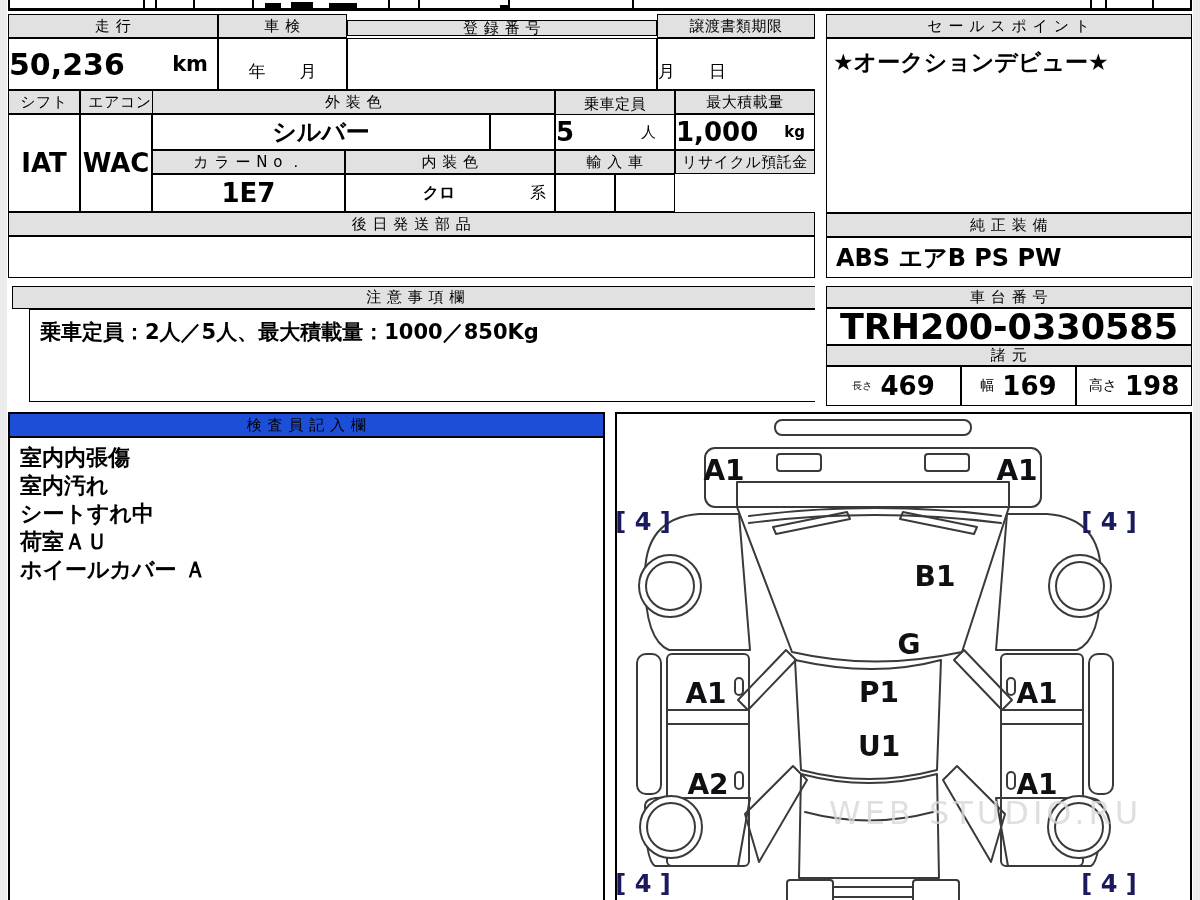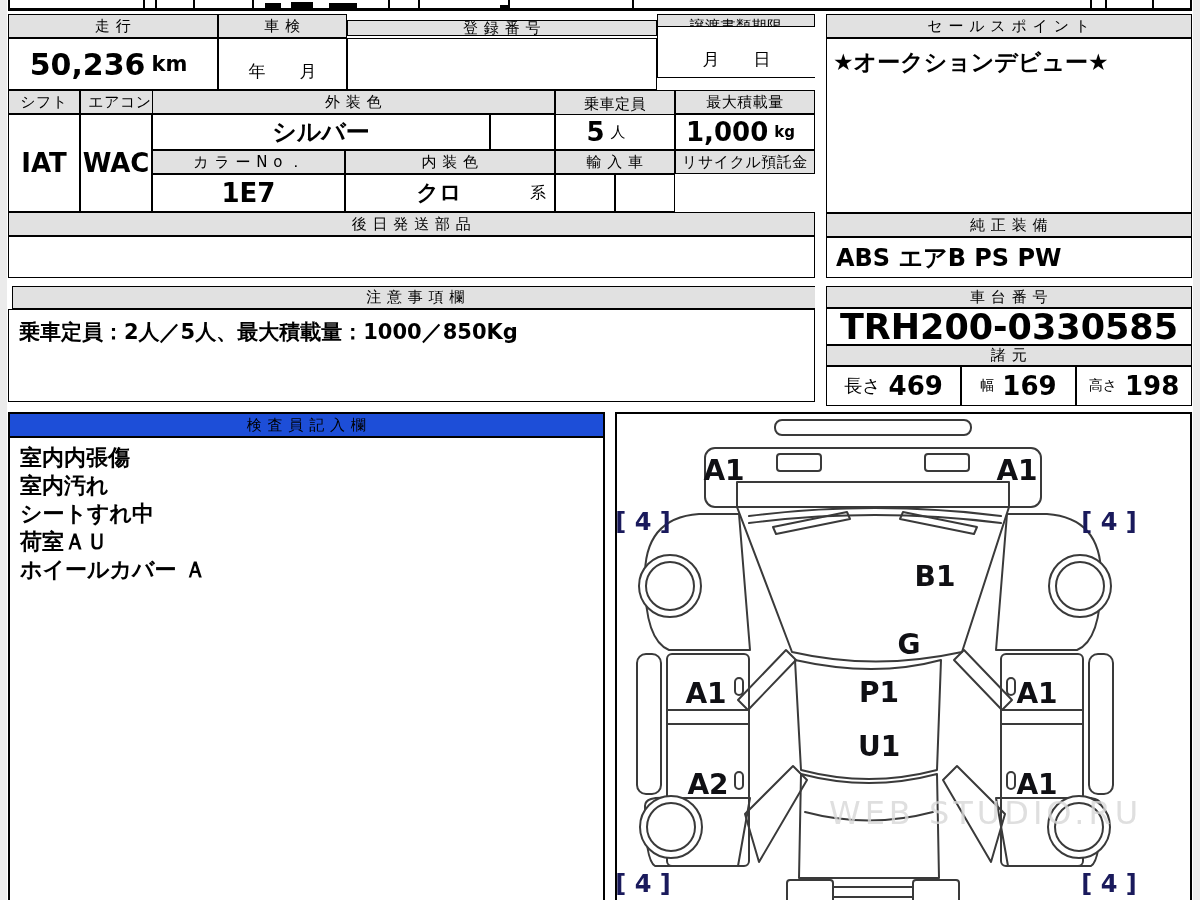--- a/index.html
+++ b/index.html
@@ -7,30 +7,30 @@
     width:1200px;height:900px;position:relative;overflow:hidden;
     background:#ffffff;color:#000;
     font-family:"DejaVu Sans","Liberation Sans",sans-serif;
   }
   .edge{position:absolute;top:0;height:900px;background:#ebebeb;}
   .box{position:absolute;box-sizing:border-box;border:2px solid #000;background:#fff;overflow:hidden;}
   .c{position:absolute;box-sizing:border-box;border:1px solid #000;background:#fff;
      display:flex;align-items:center;justify-content:center;white-space:nowrap;font-size:15px;}
   .h{background:#e1e1e1;font-weight:400;letter-spacing:.5px;}
   .v{font-weight:700;}
-  .right{justify-content:center;}
+  .right{justify-content:space-between;}
   .left{justify-content:flex-start;}
   .bot{align-items:flex-end;}
   .fs30{font-size:30px;}
   .fs29{font-size:35px;}
   .fs26{font-size:26px;}
   .fs24{font-size:24px;}
   .fs23{font-size:23px;}
-  .fs22{font-size:22px;}
-  .fs21{font-size:21px;}
+  .fs22{font-size:16px;}
+  .fs21{font-size:21px;margin-left:21px;}
   .fs17{font-size:17px;}
   .u{font-size:15px;font-weight:700;margin-left:6px;}
   .suf{font-size:16px;font-weight:400;margin-left:6px;}
   .pad-r{padding-right:9px;}
   .pad-l{padding-left:9px;}
   .pad-b{padding-bottom:6px;}
   
   #topstrip{position:absolute;left:8px;top:0;width:1184px;height:11px;box-sizing:border-box;
     border-bottom:3px solid #000;border-left:2px solid #000;border-right:2px solid #000;background:#fff;}
   #topstrip .d{position:absolute;top:0;width:2px;height:100%;background:#000;}
@@ -71,21 +71,21 @@
   <div class="c h" style="left:210px;top:0;width:129px;height:24px">車 検</div>
   <div class="c h" style="left:339px;top:6px;width:310px;height:16px">登 録 番 号</div>
   <div class="c h" style="left:649px;top:0;width:158px;height:24px">譲渡書類期限</div>
 
   <div class="c v right pad-r" style="left:0;top:24px;width:210px;height:52px">
     <span class="fs30">50,236</span>
     <span class="u" style="font-size:21px">km</span>
   </div>
   <div class="c fs17 bot pad-b" style="left:210px;top:24px;width:129px;height:52px">年　　月</div>
   <div class="c" style="left:339px;top:24px;width:310px;height:52px"></div>
-  <div class="c fs17 bot right pad-r pad-b" style="left:649px;top:12px;width:168px;height:52px">月　　日</div>
+  <div class="c fs17 bot right pad-r pad-b" style="left:649px;top:24px;width:168px;height:52px">月　　日</div>
 
   <div class="c h" style="left:0;top:76px;width:72px;height:24px">シフト</div>
   <div class="c h" style="left:72px;top:76px;width:80px;height:24px">エアコン</div>
   <div class="c h" style="left:144px;top:76px;width:403px;height:24px">外 装 色</div>
   <div class="c h" style="left:547px;top:76px;width:120px;height:28px">乗車定員</div>
   <div class="c h" style="left:667px;top:76px;width:140px;height:24px">最大積載量</div>
 
   <div class="c v fs26" style="left:0;top:100px;width:72px;height:98px">IAT</div>
   <div class="c v fs26" style="left:72px;top:100px;width:72px;height:98px">WAC</div>
 
@@ -128,21 +128,21 @@
 <div class="box" style="left:8px;top:286px;width:807px;height:116px;border:none;">
   <div class="c h" style="left:4px;top:0;width:807px;height:23px">注 意 事 項 欄</div>
   <div class="c v left fs21" style="left:0;top:23px;width:807px;height:93px;align-items:flex-start;padding:8px 10px">乗車定員：2人／5人、最大積載量：1000／850Kg</div>
 </div>
 
 <div class="box" style="left:826px;top:286px;width:366px;height:120px;border:none;">
   <div class="c h" style="left:0;top:0;width:366px;height:22px">車 台 番 号</div>
   <div class="c v fs29" style="left:0;top:22px;width:366px;height:37px">TRH200-0330585</div>
   <div class="c h" style="left:0;top:59px;width:366px;height:21px">諸 元</div>
   <div class="c" style="left:0;top:80px;width:135px;height:40px;gap:8px">
-    <span style="font-size:18px">長さ</span>
+    <span style="font-size:10px">長さ</span>
     <span class="v fs26">469</span>
   </div>
   <div class="c" style="left:135px;top:80px;width:115px;height:40px;gap:8px">
     <span style="font-size:14px">幅</span>
     <span class="v fs26">169</span>
   </div>
   <div class="c" style="left:250px;top:80px;width:116px;height:40px;gap:8px">
     <span style="font-size:14px">高さ</span>
     <span class="v fs26">198</span>
   </div>

